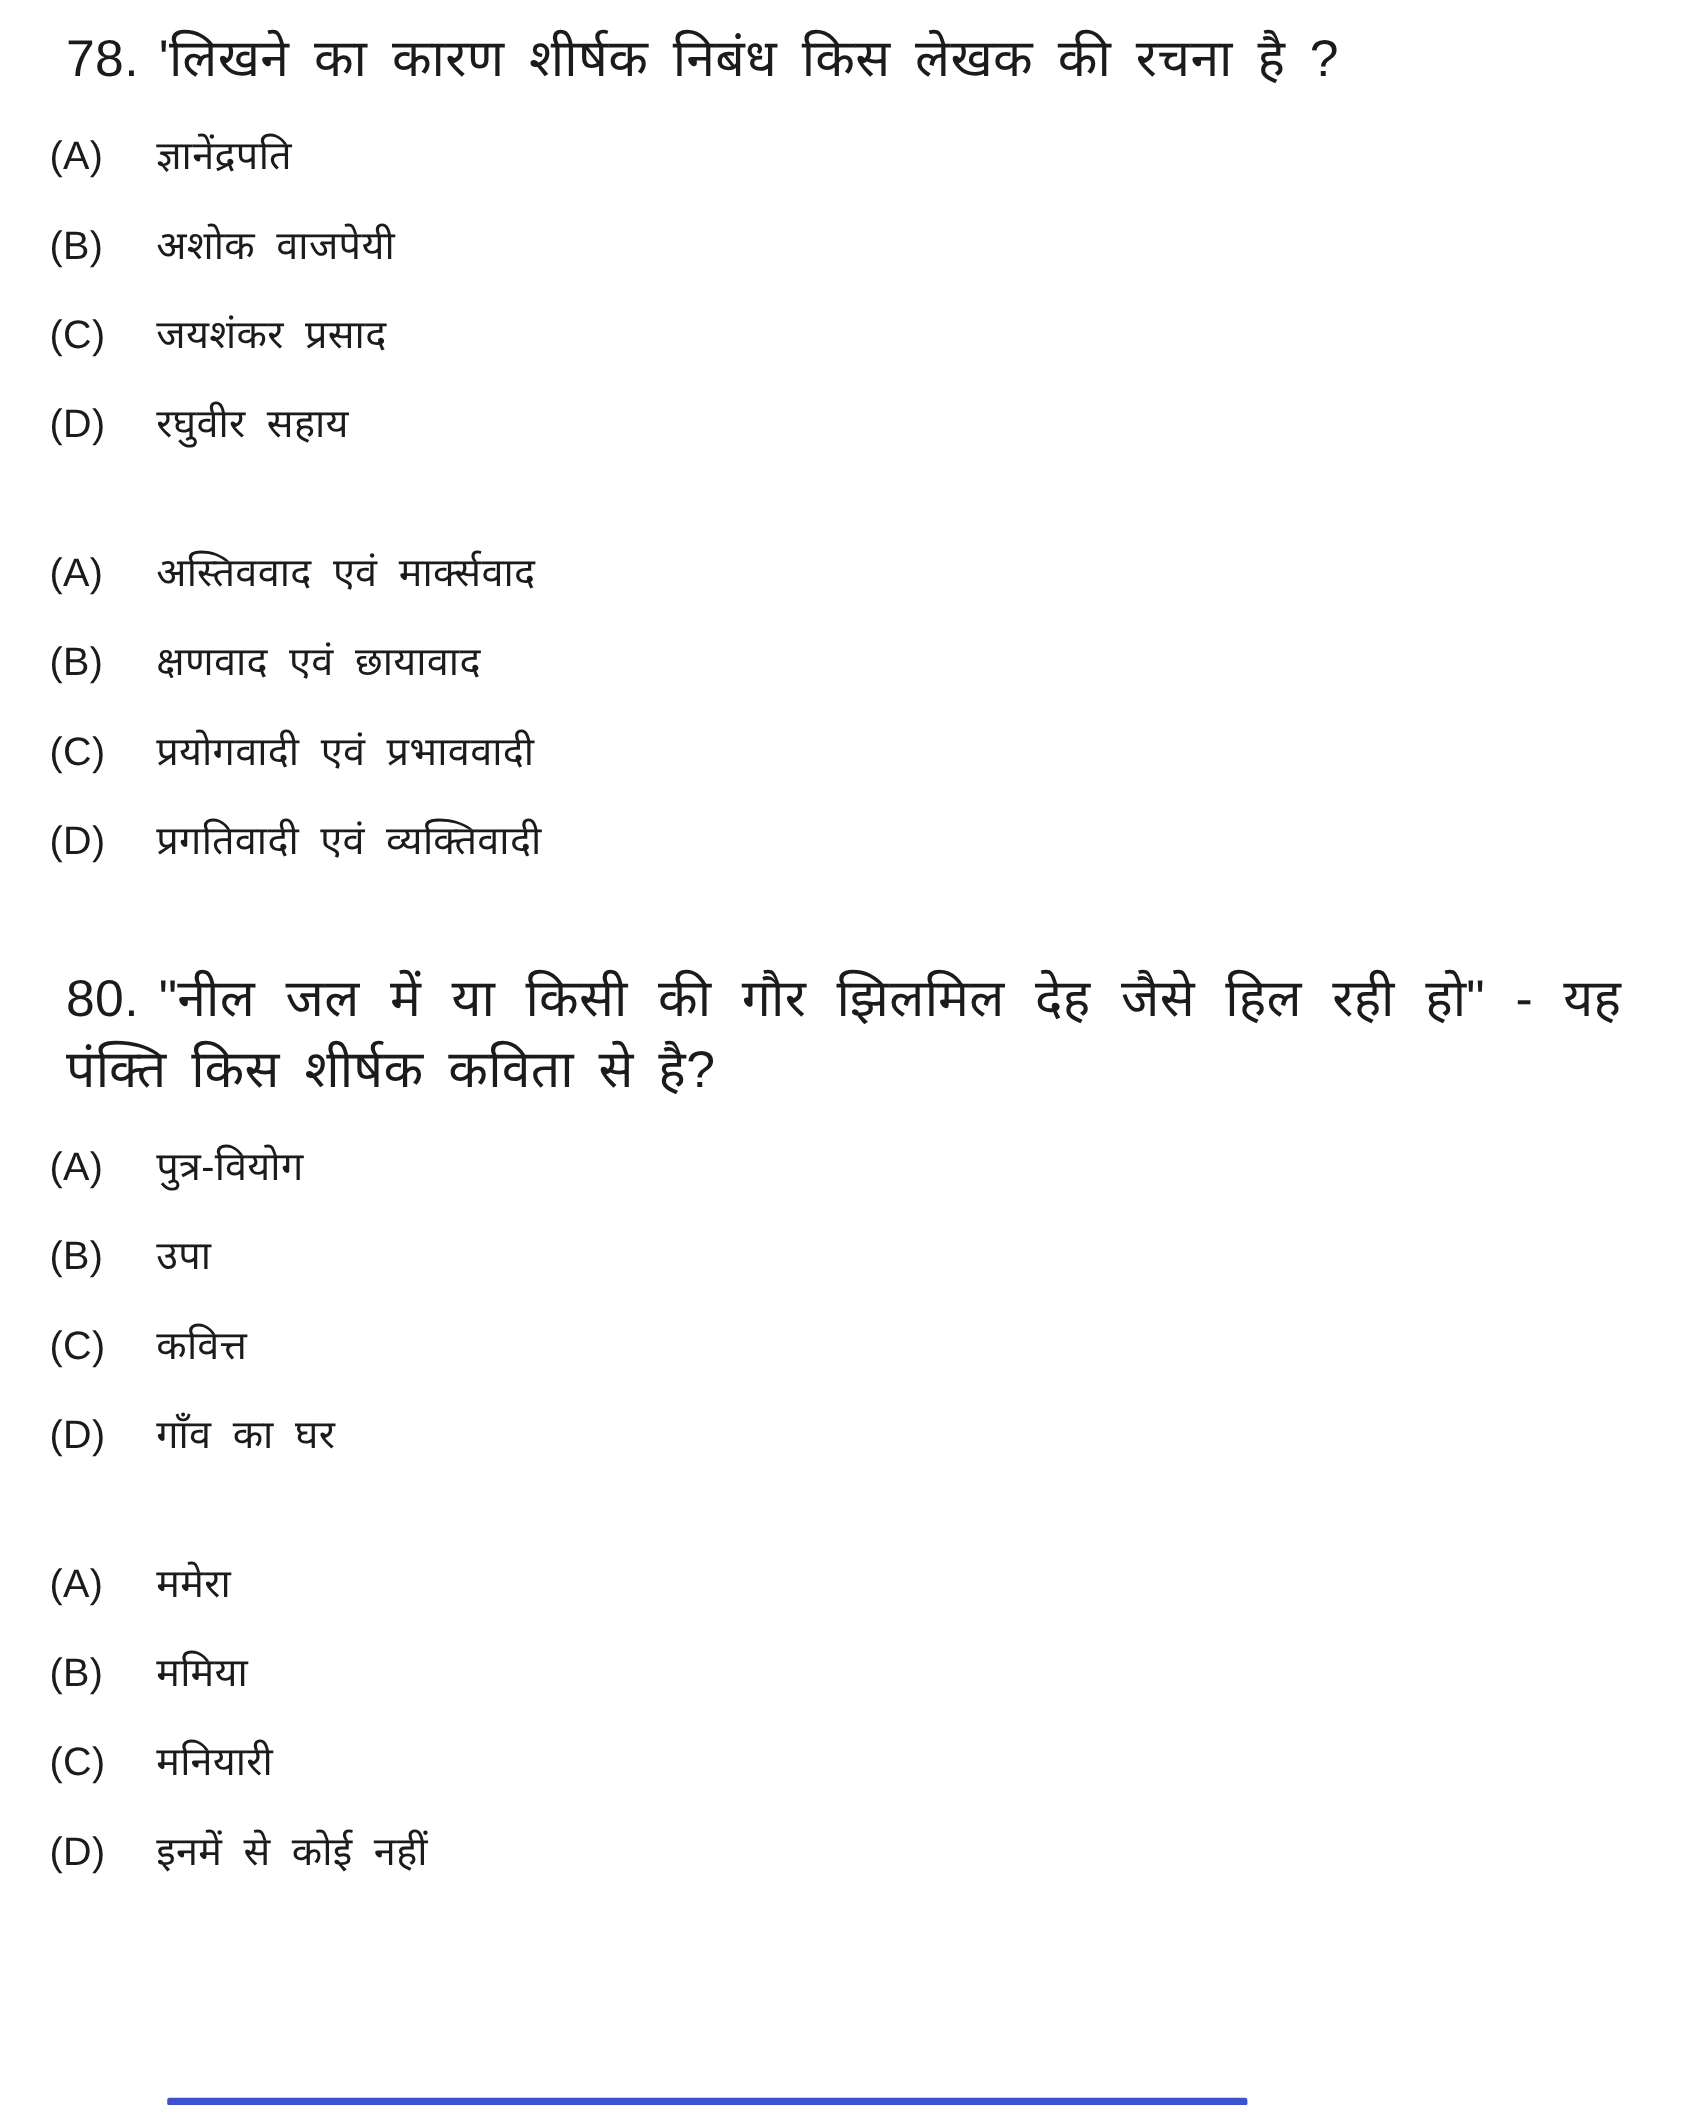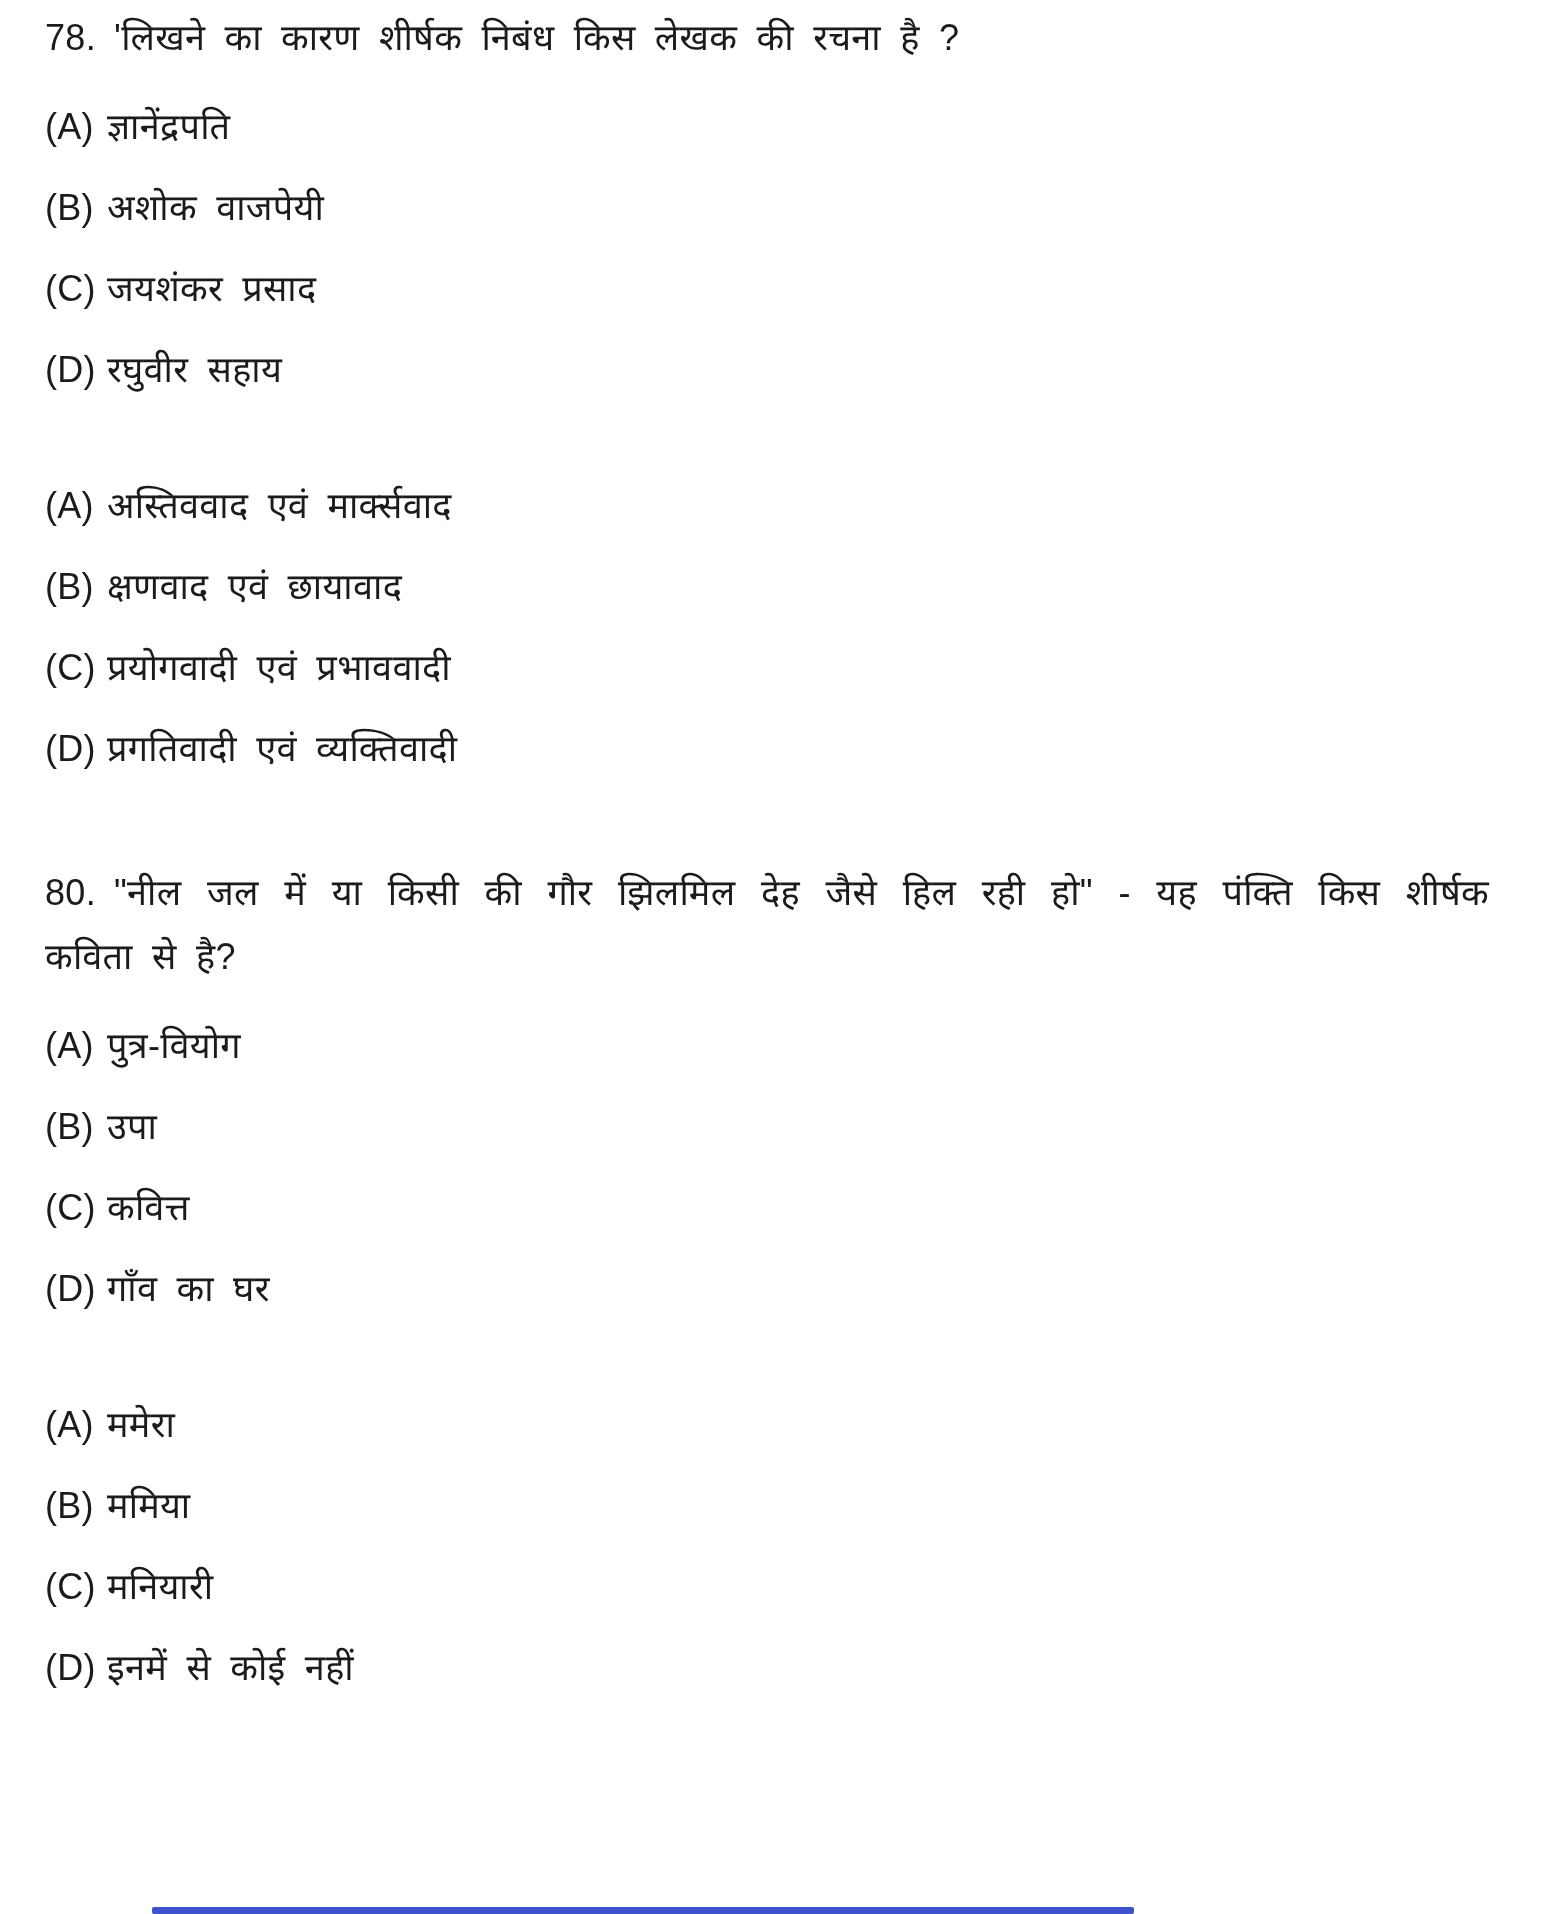--- a/index.html
+++ b/index.html
@@ -14,22 +14,22 @@
     box-sizing: border-box;
     padding: 6px 58px 0 45px;
     background: #ffffff;
     color: #1b1b1b;
     font-family: "Liberation Sans", sans-serif;
     overflow: hidden;
   }
   .question { margin-top: 88px; }
   .question.first { margin-top: 0; }
   .q-line {
-    margin: 0;
-    font-size: 36px;
+    margin: 15px;
+    font-size: 47px;
     line-height: 64px;
     text-align: justify;
     word-spacing: 9px;
     letter-spacing: 0.3px;
   }
   .q-num {
     display: inline-block;
     margin-right: 18px;
   }
   .options { margin-top: 9px; }
@@ -40,21 +40,21 @@
     font-size: 36px;
     line-height: 48px;
     word-spacing: 9px;
     letter-spacing: 0.3px;
   }
   .opt-label {
     flex: none;
     width: 60px;
     margin-right: 2px;
   }
-  .opt-text { flex: 1; }
+  .opt-text { flex: 1; margin-left: 35px; }
   .footer-line {
     position: absolute;
     left: 152px;
     bottom: 0;
     width: 982px;
     height: 7px;
     border-radius: 2px;
   }
 </style>
 </head>

